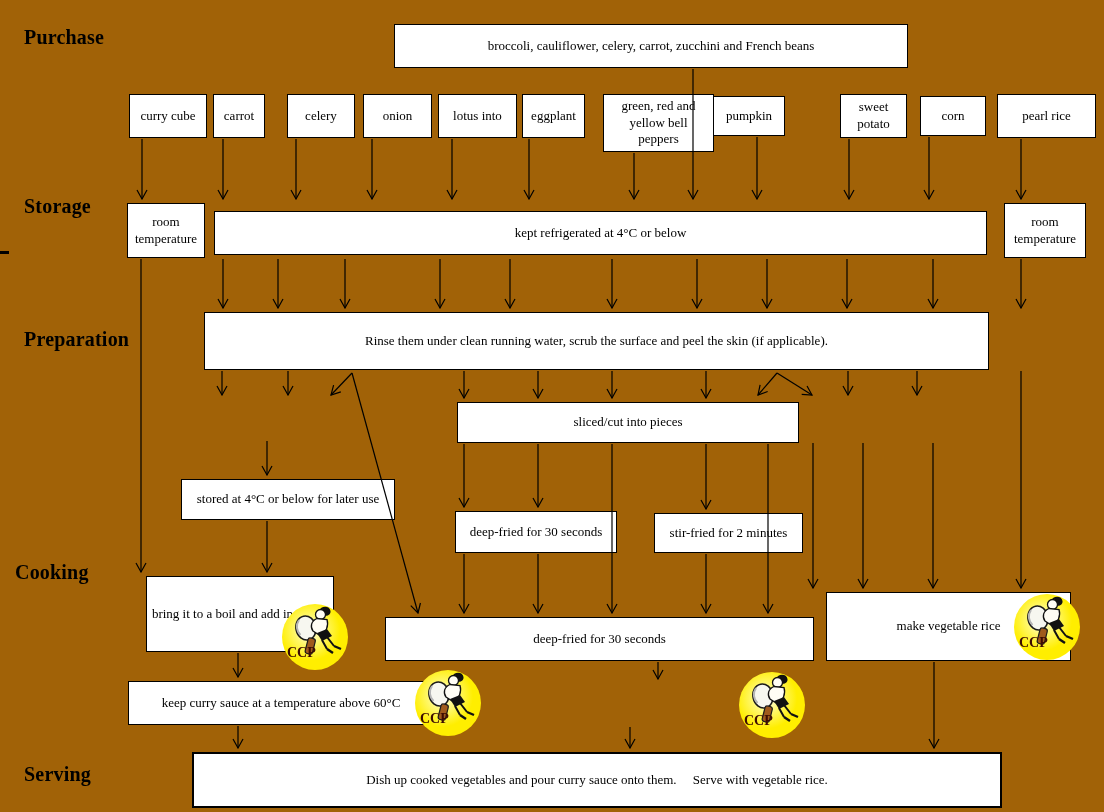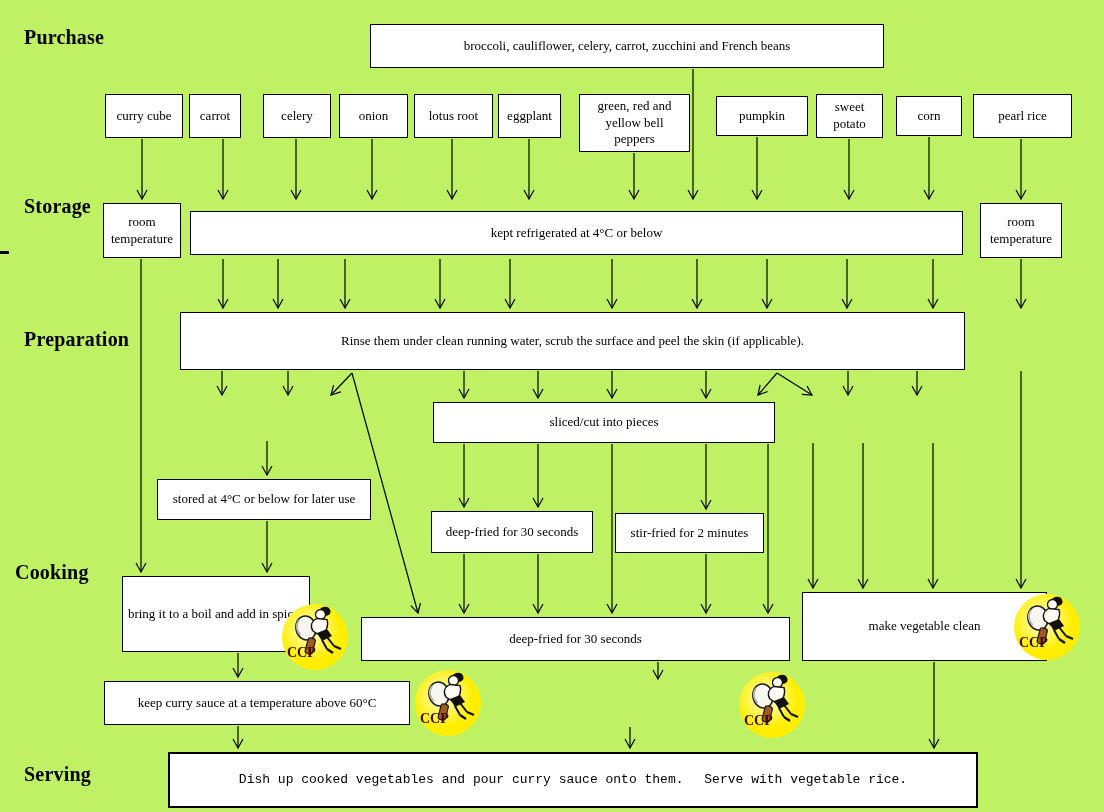--- a/index.html
+++ b/index.html
@@ -1,30 +1,31 @@
 <!DOCTYPE html>
 <html><head>
 <meta charset="utf-8">
 <style>
   html,body{margin:0;padding:0;background:#ffffff;}
   #canvas{
-    position:relative;width:1104px;height:812px;background:#bef264;
+    position:relative;width:1104px;height:812px;background:#a16207;
     font-family:"Liberation Serif","DejaVu Serif",serif;color:#000;overflow:hidden;
   }
   .stage{
     position:absolute;font-size:20px;font-weight:bold;letter-spacing:.2px;
     white-space:nowrap;
   }
   .node{
     position:absolute;border:1.5px solid #000;background:#fff;
     display:flex;align-items:center;justify-content:center;text-align:center;
     font-size:13px;line-height:1.3;padding:15px 4px;box-sizing:border-box;
     z-index:2;
-  }
-  .node.thick{border-width:2px;font-family:Liberation Mono, monospace;}
+    margin-left:24px;
+  }
+  .node.thick{border-width:2px;}
   #arrows{position:absolute;left:0;top:0;z-index:3;pointer-events:none;}
   .ccp{
     position:absolute;width:66px;height:66px;z-index:4;
     background:radial-gradient(circle at 42% 40%, #fffef2 0%, #fff want 0%, #fff768 28%, #ffee00 55%, #ffee00 74%, rgba(255,238,0,0) 90%);
     background:radial-gradient(circle at 42% 40%, #fffef2 0%, #fff768 28%, #ffee00 55%, #ffee00 74%, rgba(255,238,0,0) 90%);
     border-radius:50%;
   }
   .ccp svg{position:absolute;left:2px;top:0;}
   .ccp-label{
     position:absolute;left:5px;bottom:9px;
@@ -44,43 +45,43 @@
   <div class="stage" style="left:15px;top:561px">Cooking</div>
   <div class="stage" style="left:24px;top:763px">Serving</div>
 
   <div class="artifact"></div>
 
   <div class="node" style="left:370px;top:24px;width:514px;height:44px">broccoli, cauliflower, celery, carrot, zucchini and French beans</div>
   <div class="node" style="left:105px;top:94px;width:78px;height:44px">curry cube</div>
   <div class="node" style="left:189px;top:94px;width:52px;height:44px">carrot</div>
   <div class="node" style="left:263px;top:94px;width:68px;height:44px">celery</div>
   <div class="node" style="left:339px;top:94px;width:69px;height:44px">onion</div>
-  <div class="node" style="left:414px;top:94px;width:79px;height:44px">lotus root</div>
+  <div class="node" style="left:414px;top:94px;width:79px;height:44px">lotus into</div>
   <div class="node" style="left:498px;top:94px;width:63px;height:44px">eggplant</div>
   <div class="node" style="left:579px;top:94px;width:111px;height:58px">green, red and yellow bell peppers</div>
-  <div class="node" style="left:716px;top:96px;width:92px;height:40px">pumpkin</div>
+  <div class="node" style="left:689px;top:96px;width:72px;height:40px">pumpkin</div>
   <div class="node" style="left:816px;top:94px;width:67px;height:44px">sweet potato</div>
   <div class="node" style="left:896px;top:96px;width:66px;height:40px">corn</div>
   <div class="node" style="left:973px;top:94px;width:99px;height:44px">pearl rice</div>
 
   <div class="node" style="left:103px;top:203px;width:78px;height:55px">room temperature</div>
   <div class="node" style="left:190px;top:211px;width:773px;height:44px">kept refrigerated at 4°C or below</div>
   <div class="node" style="left:980px;top:203px;width:82px;height:55px">room temperature</div>
 
   <div class="node" style="left:180px;top:312px;width:785px;height:58px">Rinse them under clean running water, scrub the surface and peel the skin (if applicable).</div>
 
   <div class="node" style="left:433px;top:402px;width:342px;height:41px">sliced/cut into pieces</div>
 
   <div class="node" style="left:157px;top:479px;width:214px;height:41px">stored at 4°C or below for later use</div>
   <div class="node" style="left:431px;top:511px;width:162px;height:42px">deep-fried for 30 seconds</div>
-  <div class="node" style="left:615px;top:513px;width:149px;height:40px">stir-fried for 2 minutes</div>
+  <div class="node" style="left:630px;top:513px;width:149px;height:40px">stir-fried for 2 minutes</div>
 
   <div class="node" style="left:122px;top:576px;width:188px;height:76px">bring it to a boil and add in spices</div>
   <div class="node" style="left:361px;top:617px;width:429px;height:44px">deep-fried for 30 seconds</div>
-  <div class="node" style="left:802px;top:592px;width:245px;height:69px">make vegetable clean</div>
+  <div class="node" style="left:802px;top:592px;width:245px;height:69px">make vegetable rice</div>
   <div class="node" style="left:104px;top:681px;width:306px;height:44px">keep curry sauce at a temperature above 60°C</div>
 
   <div class="node thick" style="left:168px;top:752px;width:810px;height:56px">Dish up cooked vegetables and pour curry sauce onto them.  Serve with vegetable rice.</div>
 
   <svg id="arrows" width="1104" height="812" viewBox="0 0 1104 812">
     <defs>
       <marker id="ah" viewBox="0 0 12 12" refX="11" refY="6" markerWidth="12" markerHeight="12" orient="auto" markerUnits="userSpaceOnUse">
         <path d="M2,1 L11,6 L2,11" fill="none" stroke="#000" stroke-width="1.2"></path>
       </marker>
     </defs>

